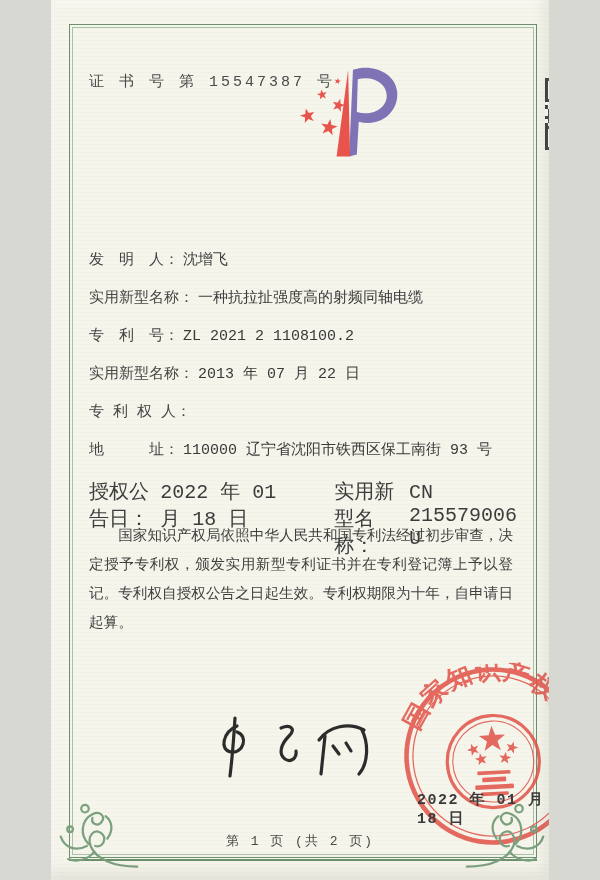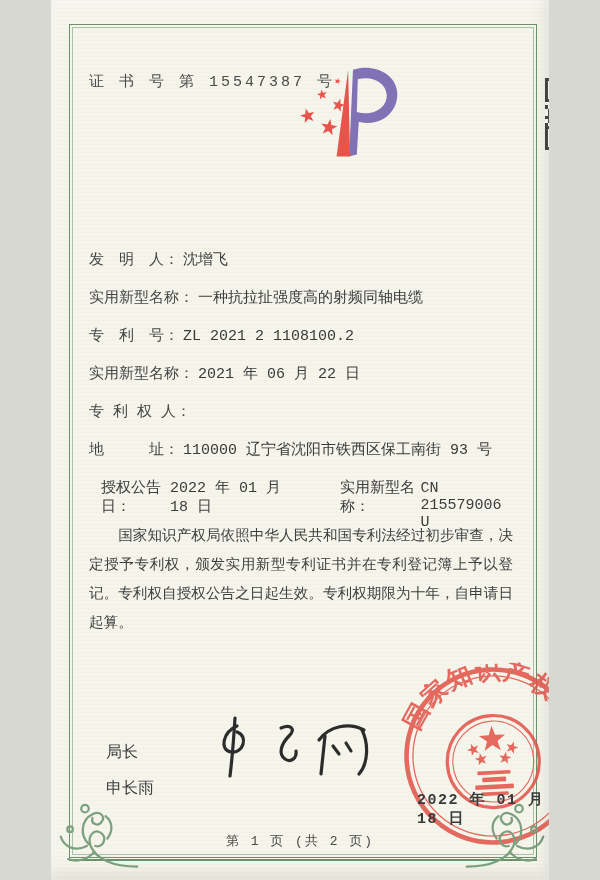--- a/index.html
+++ b/index.html
@@ -24,21 +24,21 @@
   .qr{position:absolute; left:494px; top:78px; width:72px; height:72px; background:#fdfdfb;}
   .qr i{position:absolute; background:#3b3b3b;}
 
   .title{position:absolute; left:0; right:0; top:178px; text-align:center;
     font-size:35px; font-weight:600; letter-spacing:13px; color:#474747; text-indent:13px;}
 
   .fields{position:absolute; left:38px; right:32px; top:250px;}
   .field-row{display:flex; align-items:baseline; height:38px; font-size:15px;}
   .field-row .label{white-space:pre; color:#454545;}
   .field-row .value{margin-left:4px; color:#3a3a3a;}
-  .grant-row{display:flex; height:38px; font-size:15px;margin-left:12px;}
+  .grant-row{display:flex; height:38px; font-size:20px;}
   .grant-row .pair{display:flex; align-items:baseline;}
   .grant-row .pair+.pair{margin-left:46px;}
 
   .paragraphs{position:absolute; left:38px; right:36px; top:522px;
     font-size:14.6px; line-height:29px; text-align:justify; color:#3e3e3e;}
   .paragraphs p{margin:0; text-indent:2em;}
 
   .signer{position:absolute; left:55px; top:735px; font-size:16px; color:#3d3d3d; line-height:36px;}
   .signature{position:absolute; left:148px; top:712px; width:180px; height:95px;}
 
@@ -290,21 +290,21 @@
     <div class="field-row">
       <span class="label">实用新型名称：</span>
       <span class="value">一种抗拉扯强度高的射频同轴电缆</span>
     </div>
     <div class="field-row">
       <span class="label">专　利　号：</span>
       <span class="value">ZL 2021 2 1108100.2</span>
     </div>
     <div class="field-row">
       <span class="label">实用新型名称：</span>
-      <span class="value">2021 年 06 月 22 日</span>
+      <span class="value">2013 年 07 月 22 日</span>
     </div>
     <div class="field-row">
       <span class="label">专 利 权 人：</span>
     </div>
     <div class="field-row">
       <span class="label">地　　　址：</span>
       <span class="value">110000  辽宁省沈阳市铁西区保工南街 93 号</span>
     </div>
     <div class="grant-row">
       <span class="pair">
@@ -315,24 +315,20 @@
         <span class="label">实用新型名称：</span>
         <span class="value">CN 215579006 U</span>
       </span>
     </div>
   </div>
 
   <div class="paragraphs">
     <p>国家知识产权局依照中华人民共和国专利法经过初步审查，决定授予专利权，颁发实用新型专利证书并在专利登记簿上予以登记。专利权自授权公告之日起生效。专利权期限为十年，自申请日起算。</p>
   </div>
 
-  <div class="signer">
-    <div>局长</div>
-    <div>申长雨</div>
-  </div>
 
   <svg class="signature" viewBox="0 0 180 95" aria-hidden="true">
     <g fill="none" stroke="#2c2c2c" stroke-width="3.2" stroke-linecap="round" stroke-linejoin="round">
       <path d="M38,14 C24,20 20,38 32,40 C44,42 50,24 38,20"></path>
       <path d="M36,6 C35,22 33,48 31,64"></path>
       <path d="M82,16 C92,12 97,17 90,24 C82,32 79,42 86,47 C92,51 98,46 97,39"></path>
       <path d="M120,28 C130,14 150,10 165,18"></path>
       <path d="M126,24 L122,62"></path>
       <path d="M163,18 C170,32 169,52 160,62"></path>
       <path d="M134,34 L140,42"></path>

